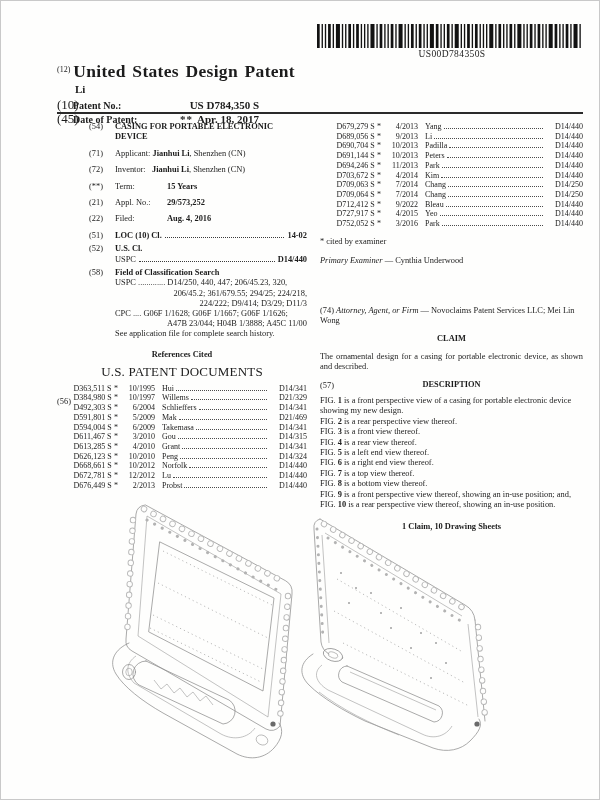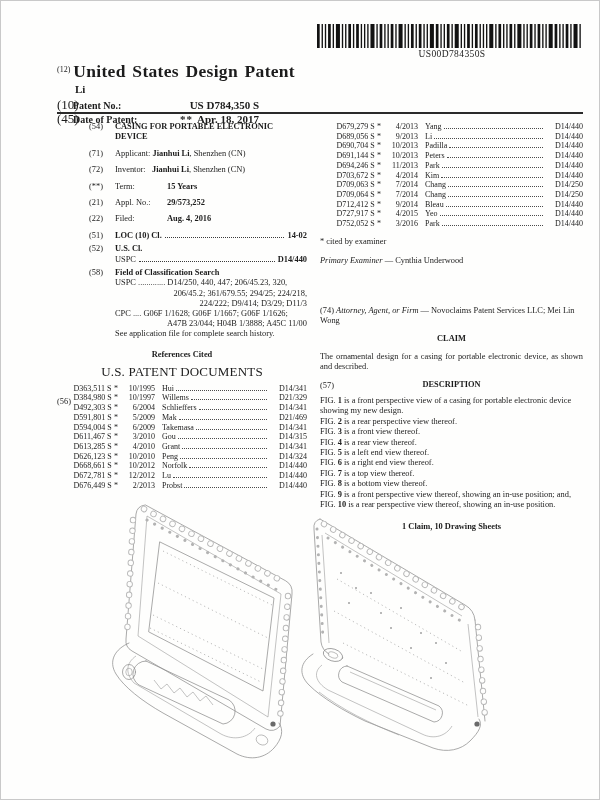--- a/index.html
+++ b/index.html
@@ -423,21 +423,21 @@
             <span class="r-star">*</span>
             <span class="r-date">7/2014</span>
             <span class="r-name">Chang</span>
             <span class="r-leader"></span>
             <span class="r-cls">D14/250</span>
           </div>
 
           <div class="ref-row">
             <span class="r-no">D712,412 S</span>
             <span class="r-star">*</span>
-            <span class="r-date">9/2014</span>
+            <span class="r-date">9/2022</span>
             <span class="r-name">Bleau</span>
             <span class="r-leader"></span>
             <span class="r-cls">D14/440</span>
           </div>
 
           <div class="ref-row">
             <span class="r-no">D727,917 S</span>
             <span class="r-star">*</span>
             <span class="r-date">4/2015</span>
             <span class="r-name">Yeo</span>

